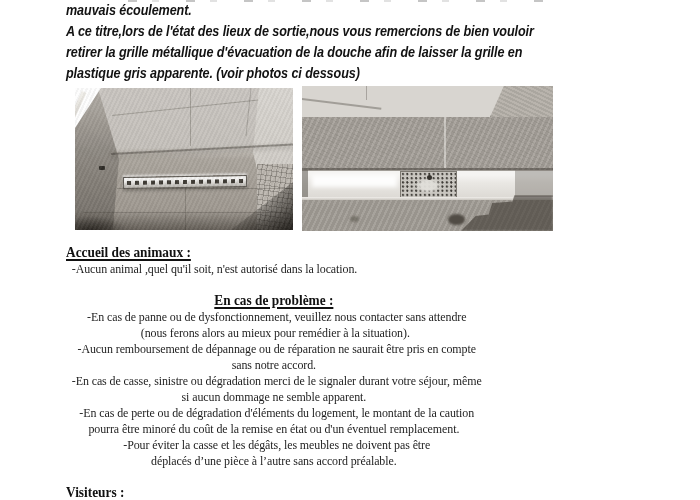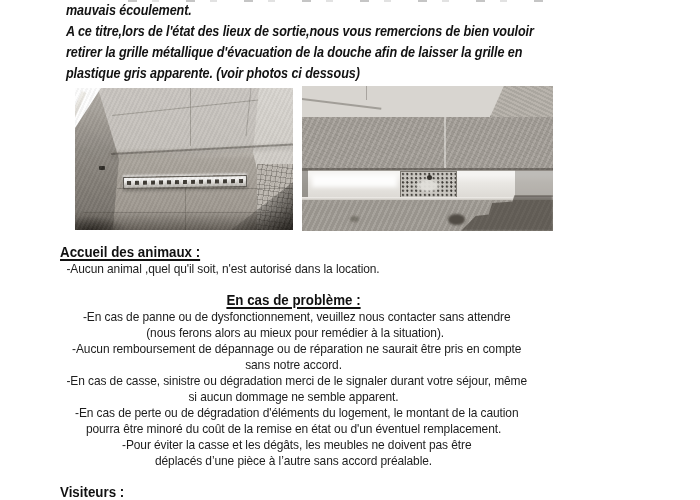--- a/index.html
+++ b/index.html
@@ -84,21 +84,21 @@
   .pr-grate-hole{left:26px;top:3px;width:5px;height:5px;background:#35322d;border-radius:50%;}
   .pr-under-line{left:0;top:111px;width:100%;height:3px;background:linear-gradient(180deg,#f0eeea,#c9c5bf);}
   .pr-bottom{left:0;top:114px;width:100%;height:31px;background-color:#a29d96;
     background-image:repeating-linear-gradient(115deg,rgba(255,255,255,.06) 0 2px,rgba(0,0,0,.06) 2px 5px);}
   .pr-stain{left:146px;top:128px;width:17px;height:11px;background:#514c45;border-radius:50%;filter:blur(1px);}
   .pr-spot{left:48px;top:130px;width:9px;height:6px;background:rgba(90,85,76,.55);border-radius:50%;filter:blur(1px);}
   .pr-person-shadow{right:0;bottom:0;width:92px;height:36px;background:rgba(60,55,48,.6);filter:blur(1px);
     clip-path:polygon(0 100%,16% 58%,30% 54%,34% 22%,56% 18%,58% 0,100% 0,100% 100%);}
 
   
-  .section{position:absolute;left:60px;}
+  .section{position:absolute;left:66px;font-family:Liberation Serif, serif;}
   #sec-animals{top:244px;}
   #sec-problems{top:292px;text-align:center;}
   #sec-visitors{top:484px;}
   .sec-heading{font-size:14.5px;font-weight:bold;color:#111;line-height:17px;white-space:pre;
     text-decoration:underline;text-decoration-thickness:1.5px;text-underline-offset:2px;
     transform:scaleX(.92);transform-origin:0 0;}
   .sec-heading.no-underline{text-decoration:none;}
   .body-line{font-size:13px;line-height:16px;color:#1d1d1d;white-space:pre;letter-spacing:-.1px;
     transform:scaleX(.92);transform-origin:0 0;}
 </style>

